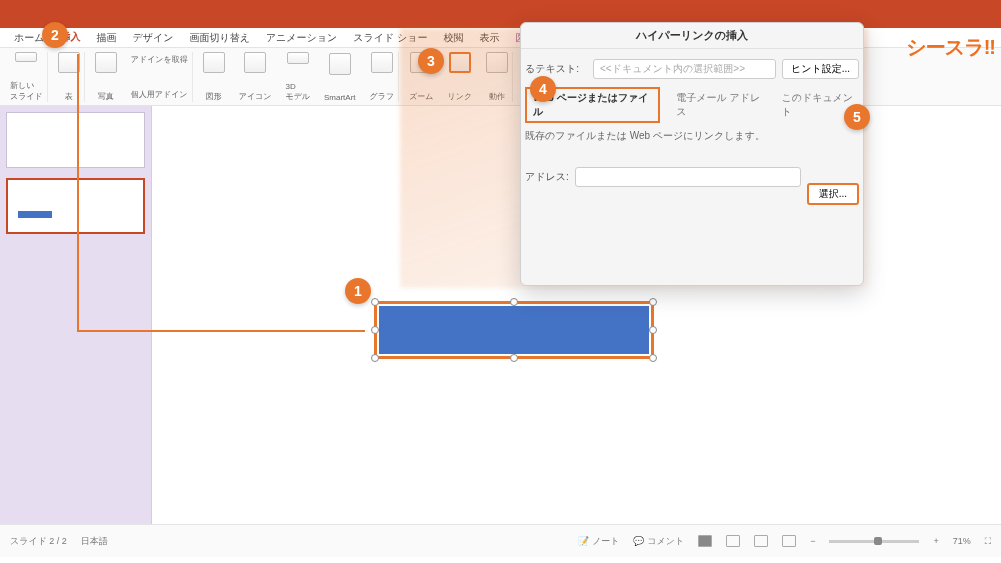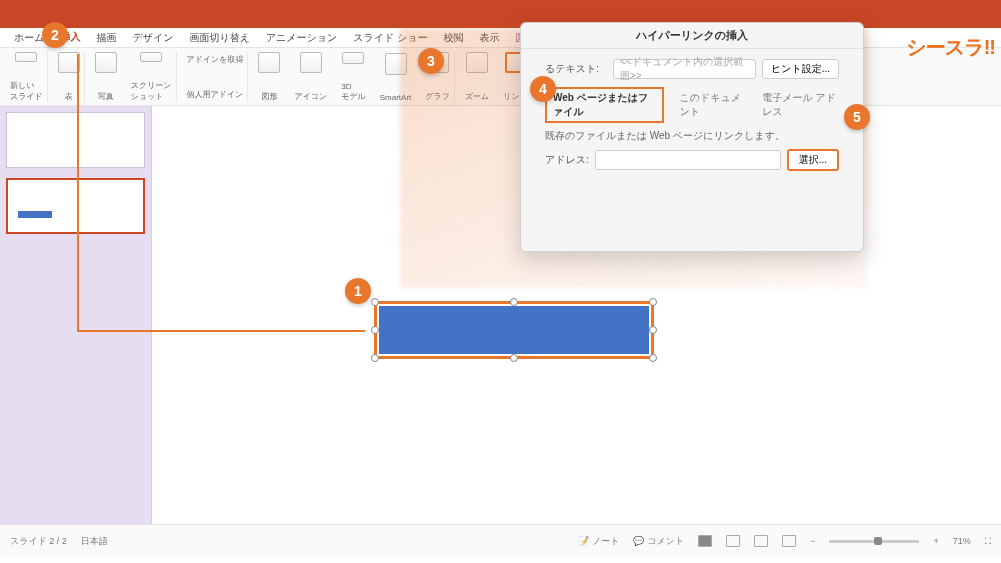--- a/index.html
+++ b/index.html
@@ -34,33 +34,33 @@
 
 
 .shape-wrap { position: absolute; left: 208px; top: 195px; width: 280px; height: 58px; border: 3px solid #e8762d; padding: 2px; }
 .shape { width: 100%; height: 100%; background: #4472c4; }
 .handle { position: absolute; width: 8px; height: 8px; background: #fff; border: 1px solid #888; border-radius: 50%; }
 
 
 .dialog-shadow { position: absolute; left: 400px; top: 28px; width: 468px; height: 260px; background: linear-gradient(160deg, rgba(232,118,45,.25), rgba(232,118,45,.05)); filter: blur(2px); }
 .dialog { position: absolute; left: 520px; top: 22px; width: 344px; background: #f5f5f5; border: 1px solid #d0d0d0; border-radius: 6px; box-shadow: 0 8px 24px rgba(0,0,0,.18); font-size: 11px; color: #333; }
 .dialog-title { text-align: center; padding: 5px; font-weight: 600; font-size: 11px; border-bottom: 1px solid #e0e0e0; }
-.dialog-body { padding: 10px 24px; }
+.dialog-body { padding: 10px 4px; }
 .drow { display: flex; align-items: center; gap: 6px; margin-bottom: 8px; }
 .drow label { width: 62px; font-size: 10px; color: #555; }
 .drow .field { flex: 1; height: 20px; background: #fff; border: 1px solid #ccc; border-radius: 3px; padding: 0 6px; font-size: 10px; color: #aaa; display: flex; align-items: center; }
 .hintbtn { font-size: 10px; padding: 2px 8px; border: 1px solid #ccc; background: #fff; border-radius: 3px; }
 .dtabs { display: flex; gap: 16px; font-size: 10px; color: #777; margin-bottom: 6px; align-items: center; }
 .dtab { cursor: pointer; padding: 2px 0; }
 .dtab.active { border: 2px solid #e8762d; padding: 2px 6px; color: #333; font-weight: 600; }
 .desc { font-size: 10px; color: #666; margin-bottom: 6px; }
 .addr-row { display: flex; align-items: center; gap: 6px; }
 .addr-row label { font-size: 10px; color: #555; }
 .addr-row .field { flex: 1; height: 20px; background: #fff; border: 1px solid #ccc; border-radius: 3px; }
-.selectbtn { font-size: 10px; padding: 2px 10px; border: 2px solid #e8762d; background: #fff; border-radius: 3px; }
+.selectbtn { font-size: 10px; padding: 2px 10px; border: 2px solid #e8762d; background: #fff; border-radius: 3px; margin-top: 34px; }
 .dialog-foot { display: flex; justify-content: flex-end; gap: 8px; padding: 8px 12px; border-top: 1px solid #e4e4e4; }
 .dbtn { font-size: 10px; padding: 3px 14px; border: 1px solid #ccc; background: #fff; border-radius: 4px; }
 .dbtn.disabled { color: #bbb; }
 
 
 .badge { position: absolute; width: 26px; height: 26px; background: #e8762d; color: #fff; font-weight: 700; font-size: 14px; border-radius: 50%; display: flex; align-items: center; justify-content: center; box-shadow: 0 2px 4px rgba(0,0,0,.2); z-index: 50; }
 
 
 .statusbar { position: absolute; left: 0; right: 0; bottom: 6px; height: 16px; background: #fafafa; border-top: 1px solid #e4e4e4; display: flex; align-items: center; padding: 16px 10px; font-size: 9px; color: #777; gap: 14px; }
 .statusbar .spacer { flex: 1; }
@@ -107,25 +107,20 @@
     <div class="riblabel" style="white-space:pre">新しい
 スライド</div>
   </div>
   <div class="ribgroup">
     <div class="ribicon"></div>
     <div class="riblabel">表</div>
   </div>
   <div class="ribgroup noborder">
     <div class="ribicon"></div>
     <div class="riblabel">写真</div>
-  </div>
-  <div class="ribgroup">
-    <div class="ribicon"></div>
-    <div class="riblabel" style="white-space:pre">スクリーン
-ショット</div>
   </div>
   <div class="ribgroup" style="align-items:flex-start">
     <div class="riblabel" style="margin-bottom:6px">アドインを取得</div>
     <div class="riblabel">個人用アドイン</div>
   </div>
   <div class="ribgroup noborder">
     <div class="ribicon"></div>
     <div class="riblabel">図形</div>
   </div>
   <div class="ribgroup noborder">
@@ -198,22 +193,22 @@
 <div class="dialog">
   <div class="dialog-title">ハイパーリンクの挿入</div>
   <div class="dialog-body">
     <div class="drow">
       <label>るテキスト:</label>
       <div class="field">&lt;&lt;ドキュメント内の選択範囲&gt;&gt;</div>
       <button class="hintbtn">ヒント設定...</button>
     </div>
     <div class="dtabs">
       <div class="dtab active">Web ページまたはファイル</div>
+      <div class="dtab">電子メール アドレス</div>
       <div class="dtab">このドキュメント</div>
-      <div class="dtab">電子メール アドレス</div>
     </div>
     <div class="desc">既存のファイルまたは Web ページにリンクします。</div>
     <div class="addr-row">
       <label>アドレス:</label>
       <div class="field"></div>
       <button class="selectbtn">選択...</button>
     </div>
   </div>
   <div style="height:70px"></div>
 </div>

